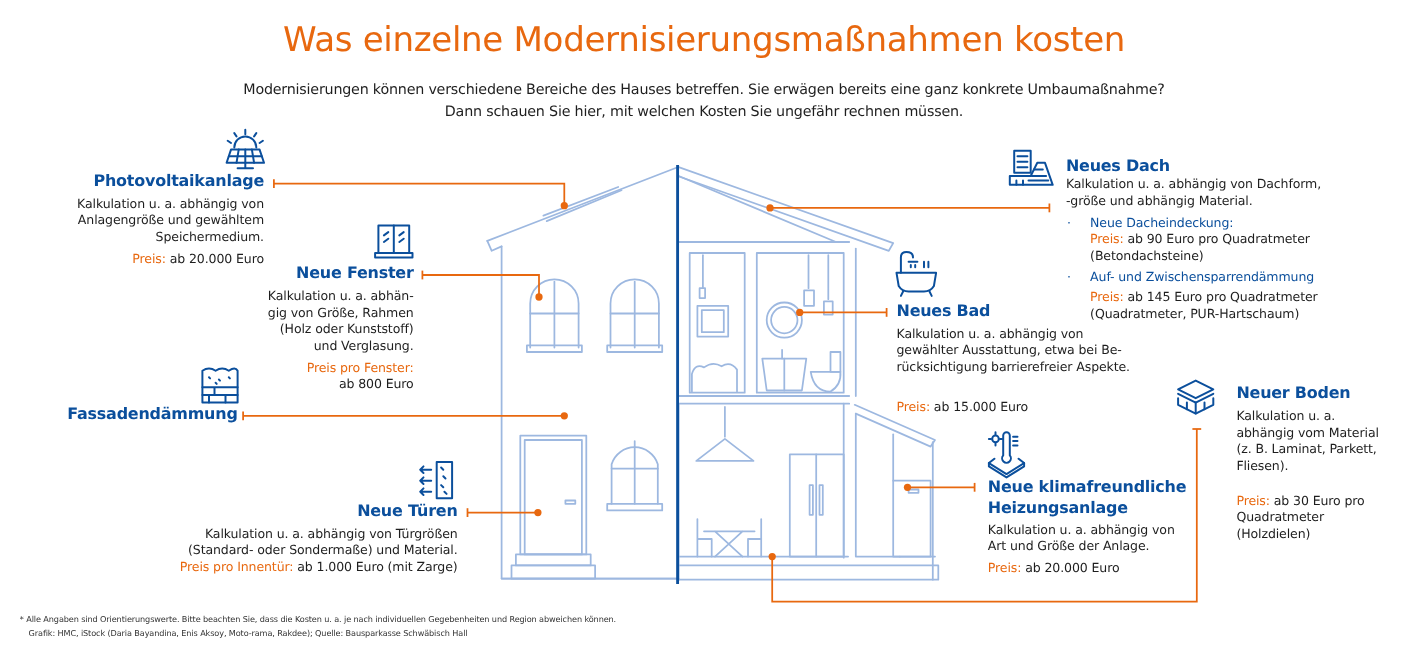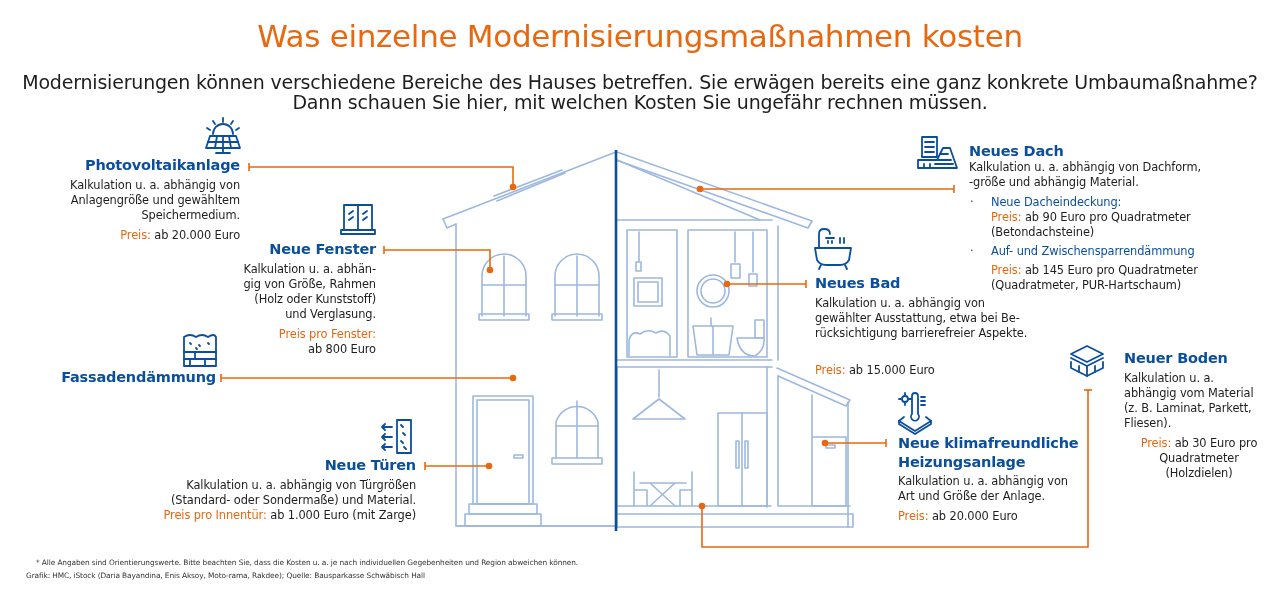--- a/index.html
+++ b/index.html
@@ -1,19 +1,19 @@
 <!DOCTYPE html>
 <html><head>
 <meta charset="utf-8">
 <style>
   html, body { margin:0; padding:0; background:#ffffff; }
   body { width:1280px; height:602px; position:relative; overflow:hidden; font-family:"DejaVu Sans", sans-serif; color:#1e1e1e; }
   .abs { position:absolute; }
   .title { left:0; top:18px; width:1280px; text-align:center; font-size:31px; color:#e8680f; letter-spacing:-0.3px; }
-  .subtitle { left:0; top:72px; width:1280px; text-align:center; font-size:19px; line-height:20px; color:#1e1e1e; letter-spacing:-0.2px; }
+  .subtitle { left:0; top:72px; width:1280px; text-align:center; font-size:13px; line-height:20px; color:#1e1e1e; letter-spacing:-0.2px; }
   .h { font-weight:bold; color:#0b4f9c; font-size:14.5px; letter-spacing:-0.2px; white-space:nowrap; }
   .t { font-size:11.4px; line-height:15px; color:#1e1e1e; letter-spacing:-0.1px; }
   .r { text-align:right; }
   .p { color:#e8680f; font-weight:normal; }
   .bl { color:#0b4f9c; }
   .foot { font-size:7.4px; color:#333; letter-spacing:-0.1px; }
   svg { position:absolute; left:0; top:0; }
 </style>
 </head>
 <body>
@@ -261,33 +261,33 @@
 </div>
 
 <div class="abs" style="left:1124px; top:350px; width:150px;">
   <div class="h">Neuer Boden</div>
   <div class="t" style="margin-top:5px;">
     <div>Kalkulation u. a.</div>
     <div>abhängig vom Material</div>
     <div>(z. B. Laminat, Parkett,</div>
     <div>Fliesen).</div>
   </div>
-  <div class="t" style="margin-top:5px;text-align:center;">
+  <div class="t" style="margin-top:17px;">
     <div><span class="p">Preis:</span><span> ab 30 Euro pro</span></div>
     <div>Quadratmeter</div>
     <div>(Holzdielen)</div>
   </div>
 </div>
 
 <div class="abs" style="left:898px; top:434px; width:220px;">
   <div class="h" style="line-height:19px;">
     <div>Neue klimafreundliche</div>
     <div>Heizungsanlage</div>
   </div>
   <div class="t" style="margin-top:2px;">
     <div>Kalkulation u. a. abhängig von</div>
     <div>Art und Größe der Anlage.</div>
   </div>
   <div class="t" style="margin-top:5px;"><span class="p">Preis:</span><span> ab 20.000 Euro</span></div>
 </div>
 
-<div class="abs foot" style="left:36px; top:558px;text-align:center;">* Alle Angaben sind Orientierungswerte. Bitte beachten Sie, dass die Kosten u. a. je nach individuellen Gegebenheiten und Region abweichen können.</div>
+<div class="abs foot" style="left:18px; top:558px;text-align:center;">* Alle Angaben sind Orientierungswerte. Bitte beachten Sie, dass die Kosten u. a. je nach individuellen Gegebenheiten und Region abweichen können.</div>
 <div class="abs foot" style="left:26px; top:571px;">Grafik: HMC, iStock (Daria Bayandina, Enis Aksoy, Moto-rama, Rakdee); Quelle: Bausparkasse Schwäbisch Hall</div>
 
 </body></html>

